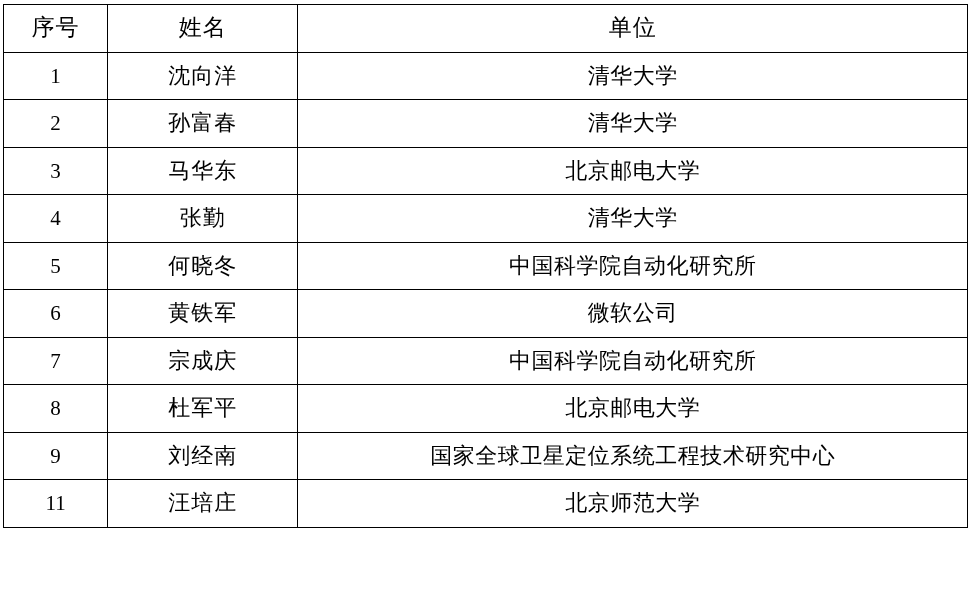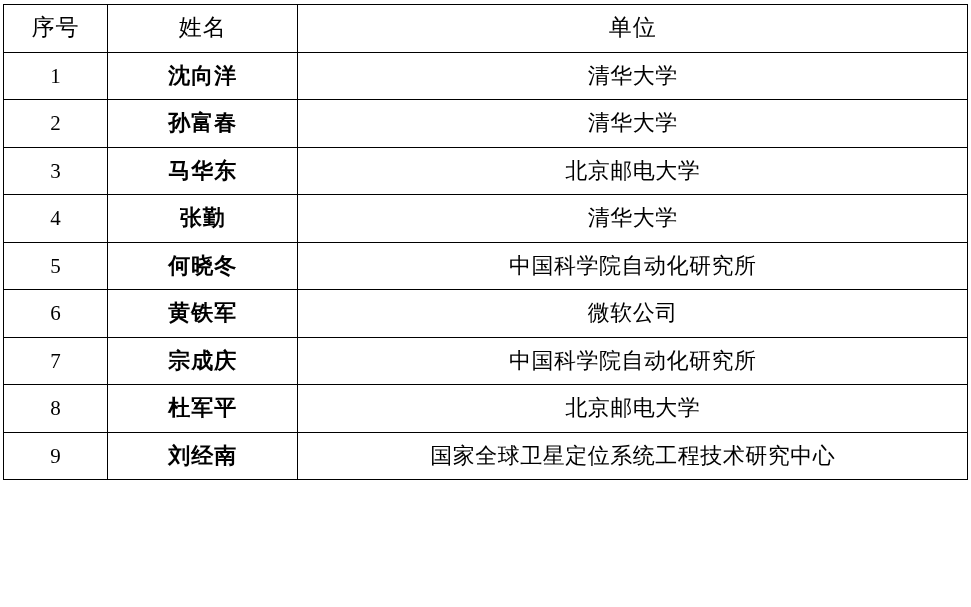--- a/index.html
+++ b/index.html
@@ -48,21 +48,20 @@
     letter-spacing: 1px;
   }
   tbody td {
     font-size: 22px;
   }
   tbody td.idx {
     font-size: 21px;
   }
   tbody td.name {
     letter-spacing: 1px;
-    font-weight: bold;
   }
   tbody td.org {
     letter-spacing: 0.5px;
   }
 </style>
 </head>
 <body>
 
 <div class="page">
   <table class="roster">
@@ -117,15 +116,20 @@
       <tr>
         <td class="idx">8</td>
         <td class="name">杜军平</td>
         <td class="org">北京邮电大学</td>
       </tr>
       <tr>
         <td class="idx">9</td>
         <td class="name">刘经南</td>
         <td class="org">国家全球卫星定位系统工程技术研究中心</td>
       </tr>
+      <tr>
+        <td class="idx">11</td>
+        <td class="name">汪培庄</td>
+        <td class="org">北京师范大学</td>
+      </tr>
     </tbody>
   </table>
 </div>
 
 </body></html>

